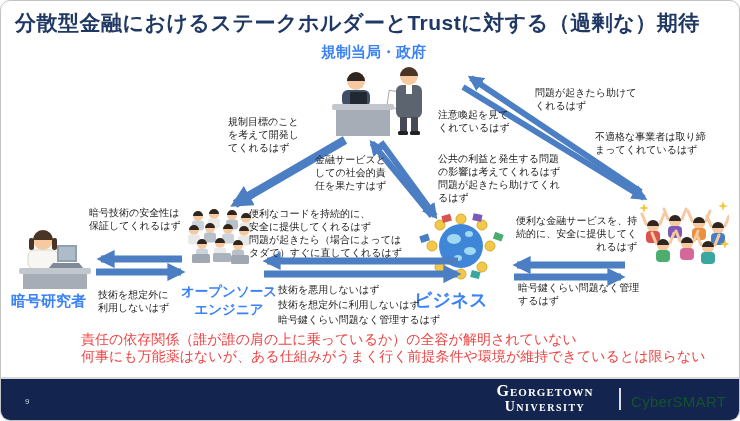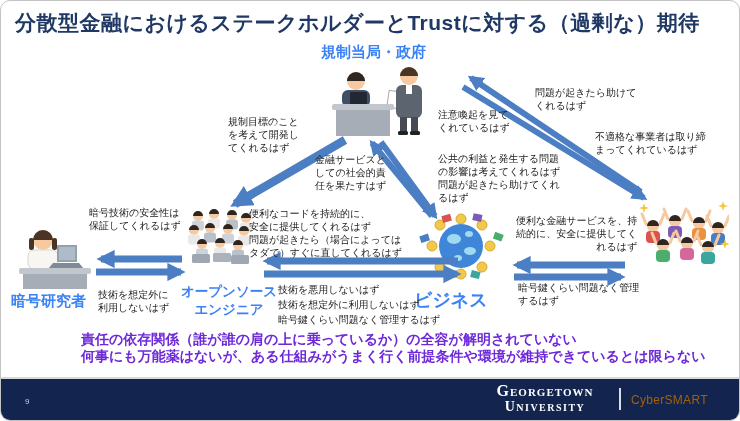--- a/index.html
+++ b/index.html
@@ -10,38 +10,38 @@
     font-family:"Liberation Sans","DejaVu Sans",sans-serif;
     color:#1a1a1a;
   }
   .abs{position:absolute;}
   .title{
     left:14px;top:8px;width:712px;
     font-size:21px;font-weight:bold;color:#1f3864;letter-spacing:.5px;
   }
   .actor-label{font-weight:bold;color:#3b82f6;white-space:pre-line;}
   .note{font-size:10px;line-height:1.3;white-space:pre-line;color:#222;}
-  .conclusion{font-size:14px;font-weight:bold;color:#6d28d9;}
+  .conclusion{font-size:14px;font-weight:normal;color:#ef4444;}
   svg.overlay{left:0;top:0;z-index:3;pointer-events:none;}
   .illus{z-index:2;}
   .txt{z-index:4;}
   .footer{
     left:0;top:376px;width:738px;height:41px;
     background:#13244e;border-top:2px solid #d9d9d9;z-index:5;
   }
   .page-num{left:24px;top:396px;font-size:8px;color:#c9d2e0;z-index:6;}
   .gu-logo{
     left:478px;top:381px;width:132px;text-align:center;z-index:6;color:#fff;
     font-family:"Liberation Serif","DejaVu Serif",serif;font-variant:small-caps;
     font-weight:bold;line-height:1.1;
   }
   .gu-line1{font-size:16px;letter-spacing:1px;}
   .gu-line2{font-size:14px;margin-top:-1px;letter-spacing:1.5px;}
   .gu-divider{left:618px;top:387px;width:2px;height:22px;background:rgba(255,255,255,.85);z-index:6;}
-  .brand{left:630px;top:392px;font-size:12px;color:#a16207;z-index:6;letter-spacing:.3px;}
+  .brand{left:630px;top:392px;font-size:15px;color:#14532d;z-index:6;letter-spacing:.3px;}
 </style>
 </head>
 <body>
 
 <div class="slide">
 
   <div class="abs title txt">分散型金融におけるステークホルダーとTrustに対する（過剰な）期待</div>
 
   <svg class="abs overlay" width="738" height="419" viewBox="0 0 738 419">
     <defs>

